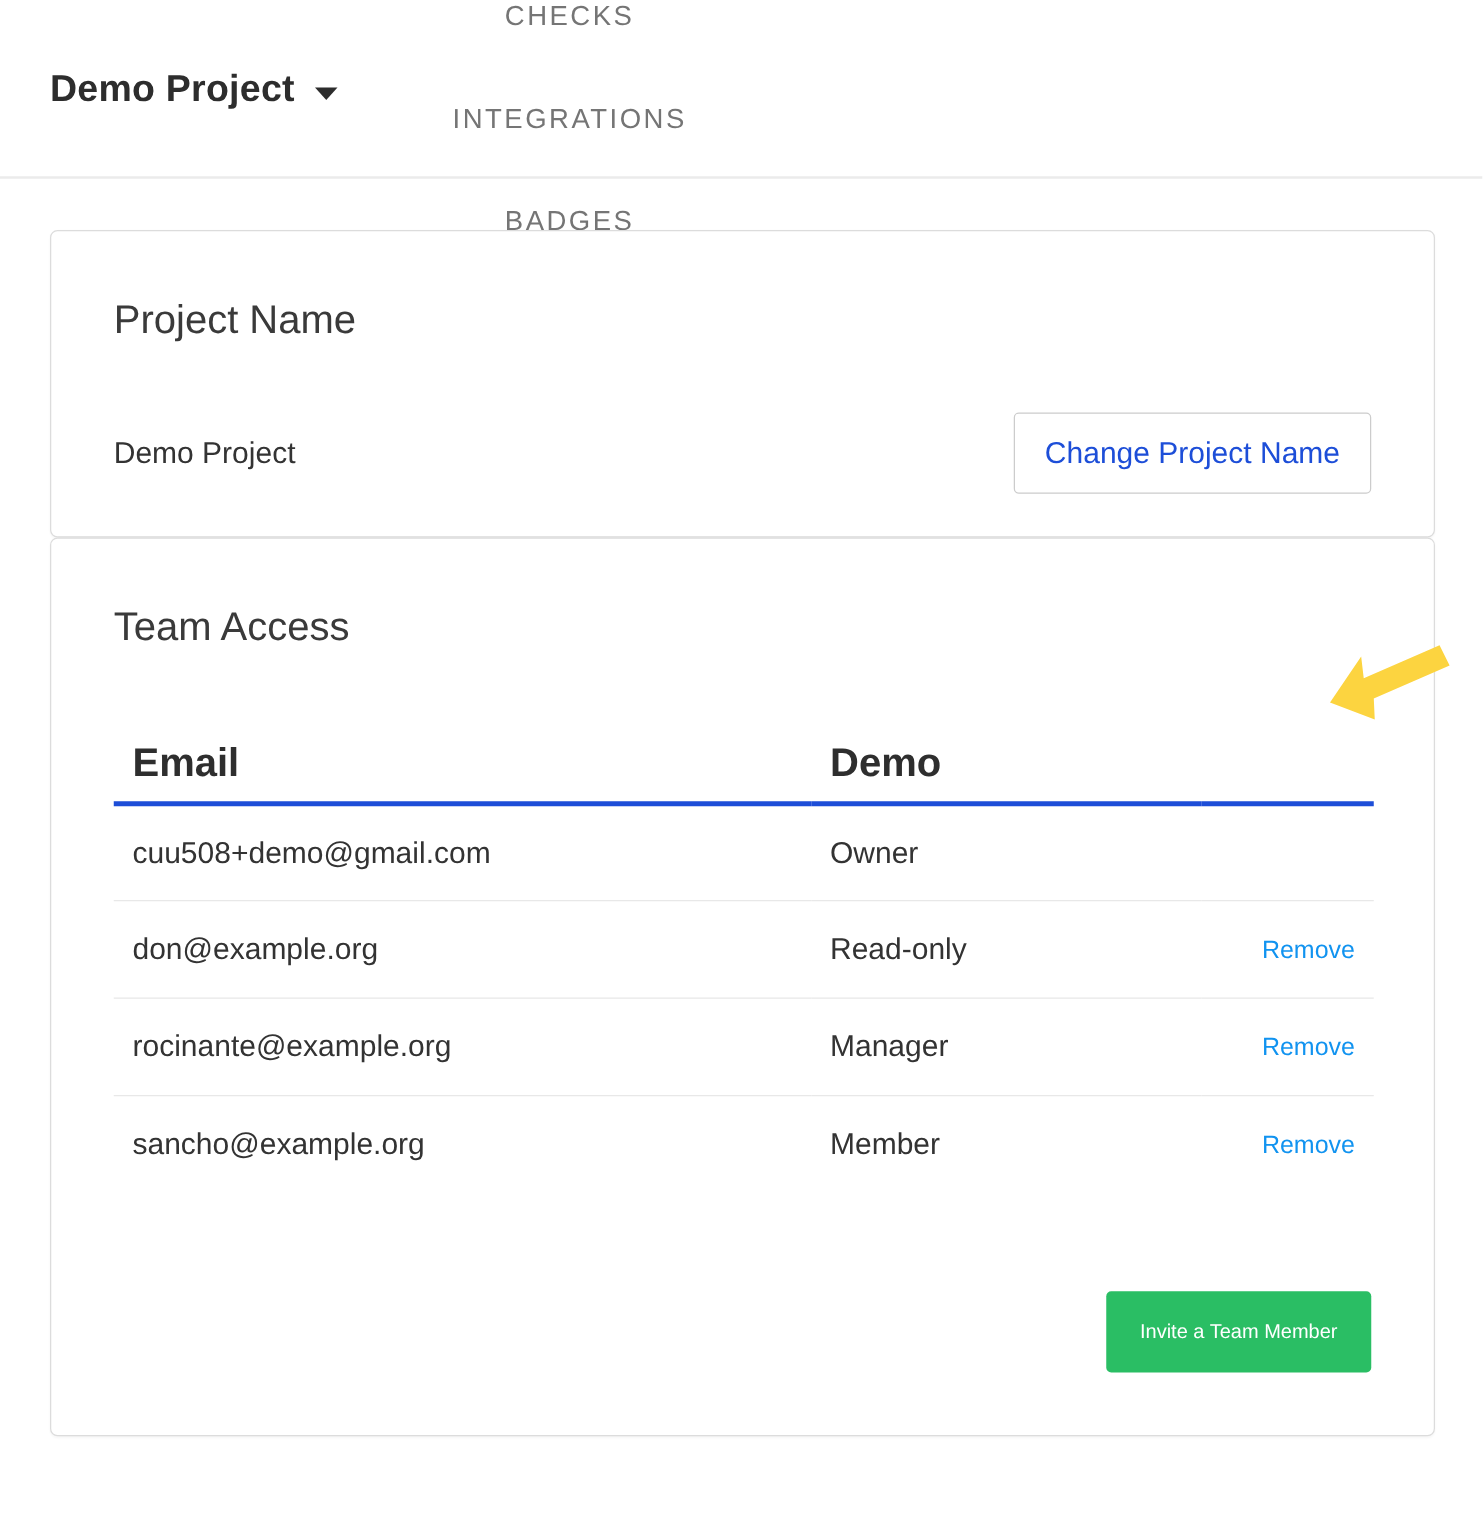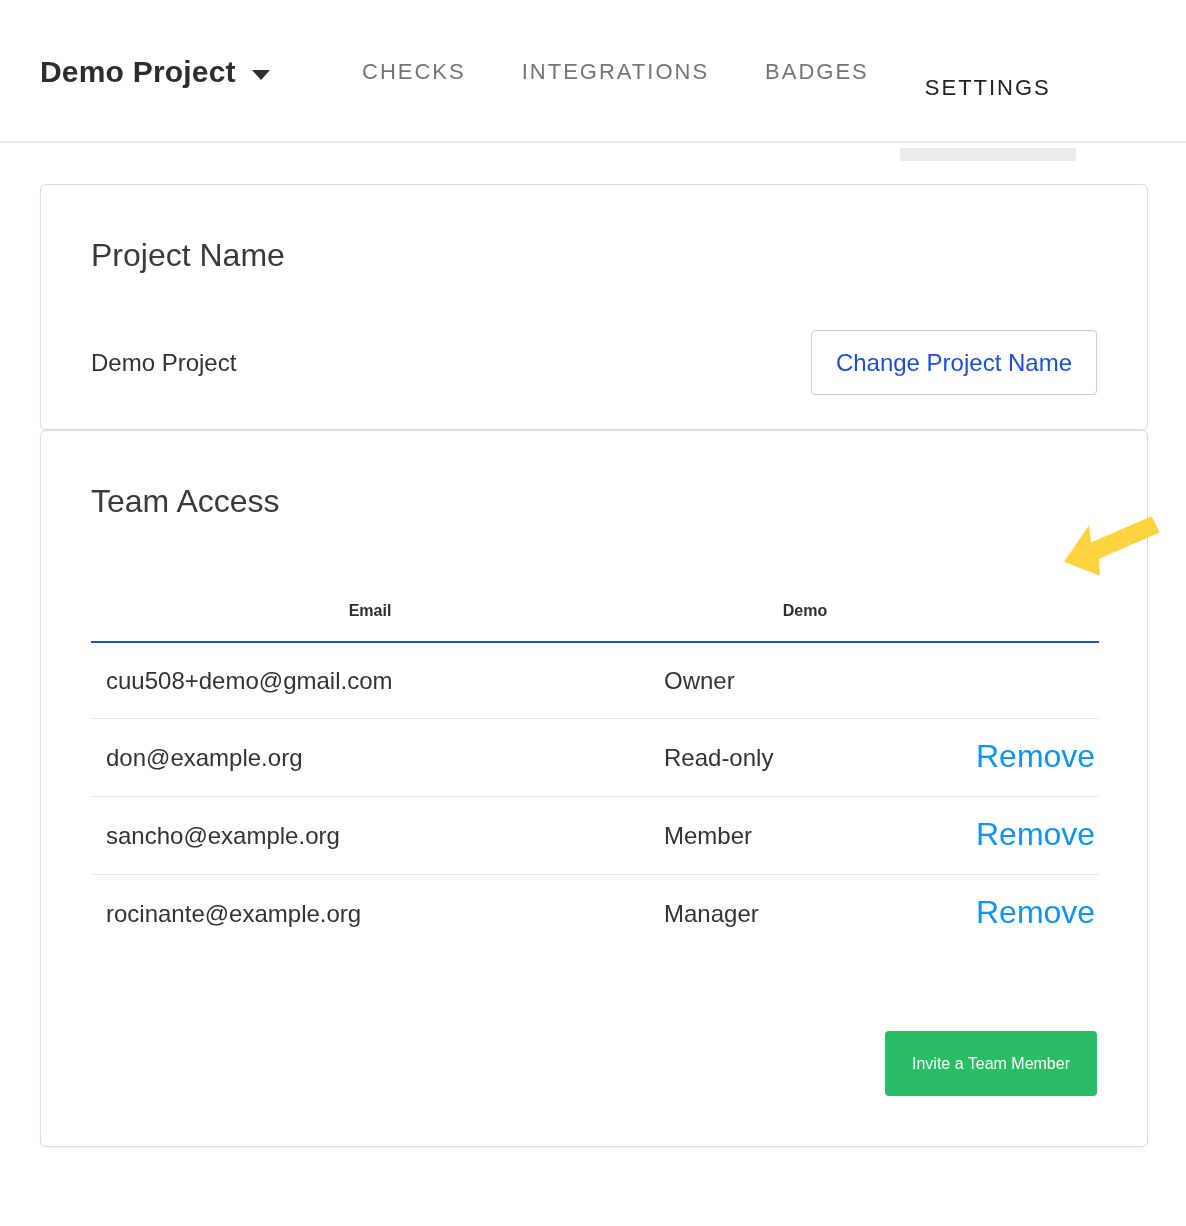--- a/index.html
+++ b/index.html
@@ -31,21 +31,21 @@
   }
   .caret-down {
     width: 0; height: 0;
     border-left: 9px solid transparent;
     border-right: 9px solid transparent;
     border-top: 10px solid #2d2d2d;
     margin-top: 6px;
   }
   .tabs {
     position: absolute; left: 362px; top: 0; height: 143px;
-    display: flex; align-items: center; gap: 56px;
+    display: flex; align-items: center; gap: 56px; flex-direction: column;
   }
   .tab {
     position: relative;
     font-size: 22px; letter-spacing: 2px;
     color: #757575; line-height: 26px;
     cursor: pointer; white-space: nowrap;
   }
   .tab.active { color: #212121; margin-top: 32px; }
   .tab.active .tab-indicator {
     position: absolute; left: -25px; right: -25px;
@@ -86,35 +86,35 @@
   #team-access-card { padding-bottom: 50px; }
 
   .team-table {
     width: 1008px; margin: 58px 50px 0 50px;
     border-collapse: collapse; table-layout: fixed;
   }
   .team-table col.c-email  { width: 558px; }
   .team-table col.c-role   { width: 312px; }
   .team-table col.c-action { width: 138px; }
   .team-table th {
-    text-align: center;
-    font-size: 16px; font-weight: bold; color: #2e2e2e;
+    text-align: left;
+    font-size: 32px; font-weight: bold; color: #2e2e2e;
     line-height: 27px;
     padding: 16px 15px 17px 15px;
-    border-bottom: 2px solid #1d4ed8;
+    border-bottom: 4px solid #1d4ed8;
   }
   .team-table td {
     font-size: 24px; color: #333; line-height: 29px;
     padding: 23px 15px;
     border-bottom: 1px solid #e8e8e8;
   }
   .team-table tr:last-child td { border-bottom: none; }
   .action-cell { text-align: right; }
   .remove-link {
-    color: #1193f0; font-size: 32px;
+    color: #1193f0; font-size: 20px;
     text-decoration: none; cursor: pointer;
   }
 
   .invite-row {
     display: flex; justify-content: flex-end;
     padding: 0 50px; margin-top: 79px;
   }
   .btn-green {
     font-family: "Liberation Sans", sans-serif;
     font-size: 16px; color: #fff;
@@ -181,33 +181,33 @@
         <td class="action-cell"></td>
       </tr>
       <tr>
         <td>don@example.org</td>
         <td>Read-only</td>
         <td class="action-cell">
           <a class="remove-link">Remove</a>
         </td>
       </tr>
       <tr>
+        <td>rocinante@example.org</td>
+        <td>Manager</td>
+        <td class="action-cell">
+          <a class="remove-link">Remove</a>
+        </td>
+      </tr>
+      <tr>
         <td>sancho@example.org</td>
         <td>Member</td>
         <td class="action-cell">
           <a class="remove-link">Remove</a>
         </td>
       </tr>
-      <tr>
-        <td>rocinante@example.org</td>
-        <td>Manager</td>
-        <td class="action-cell">
-          <a class="remove-link">Remove</a>
-        </td>
-      </tr>
     </tbody>
   </table>
 
   <div class="invite-row">
     <button class="btn-green">Invite a Team Member</button>
   </div>
 </div>
 
 <svg class="annotation-arrow" viewBox="0 0 140 92" xmlns="http://www.w3.org/2000/svg">
   <g transform="translate(14,64) rotate(-20)">

